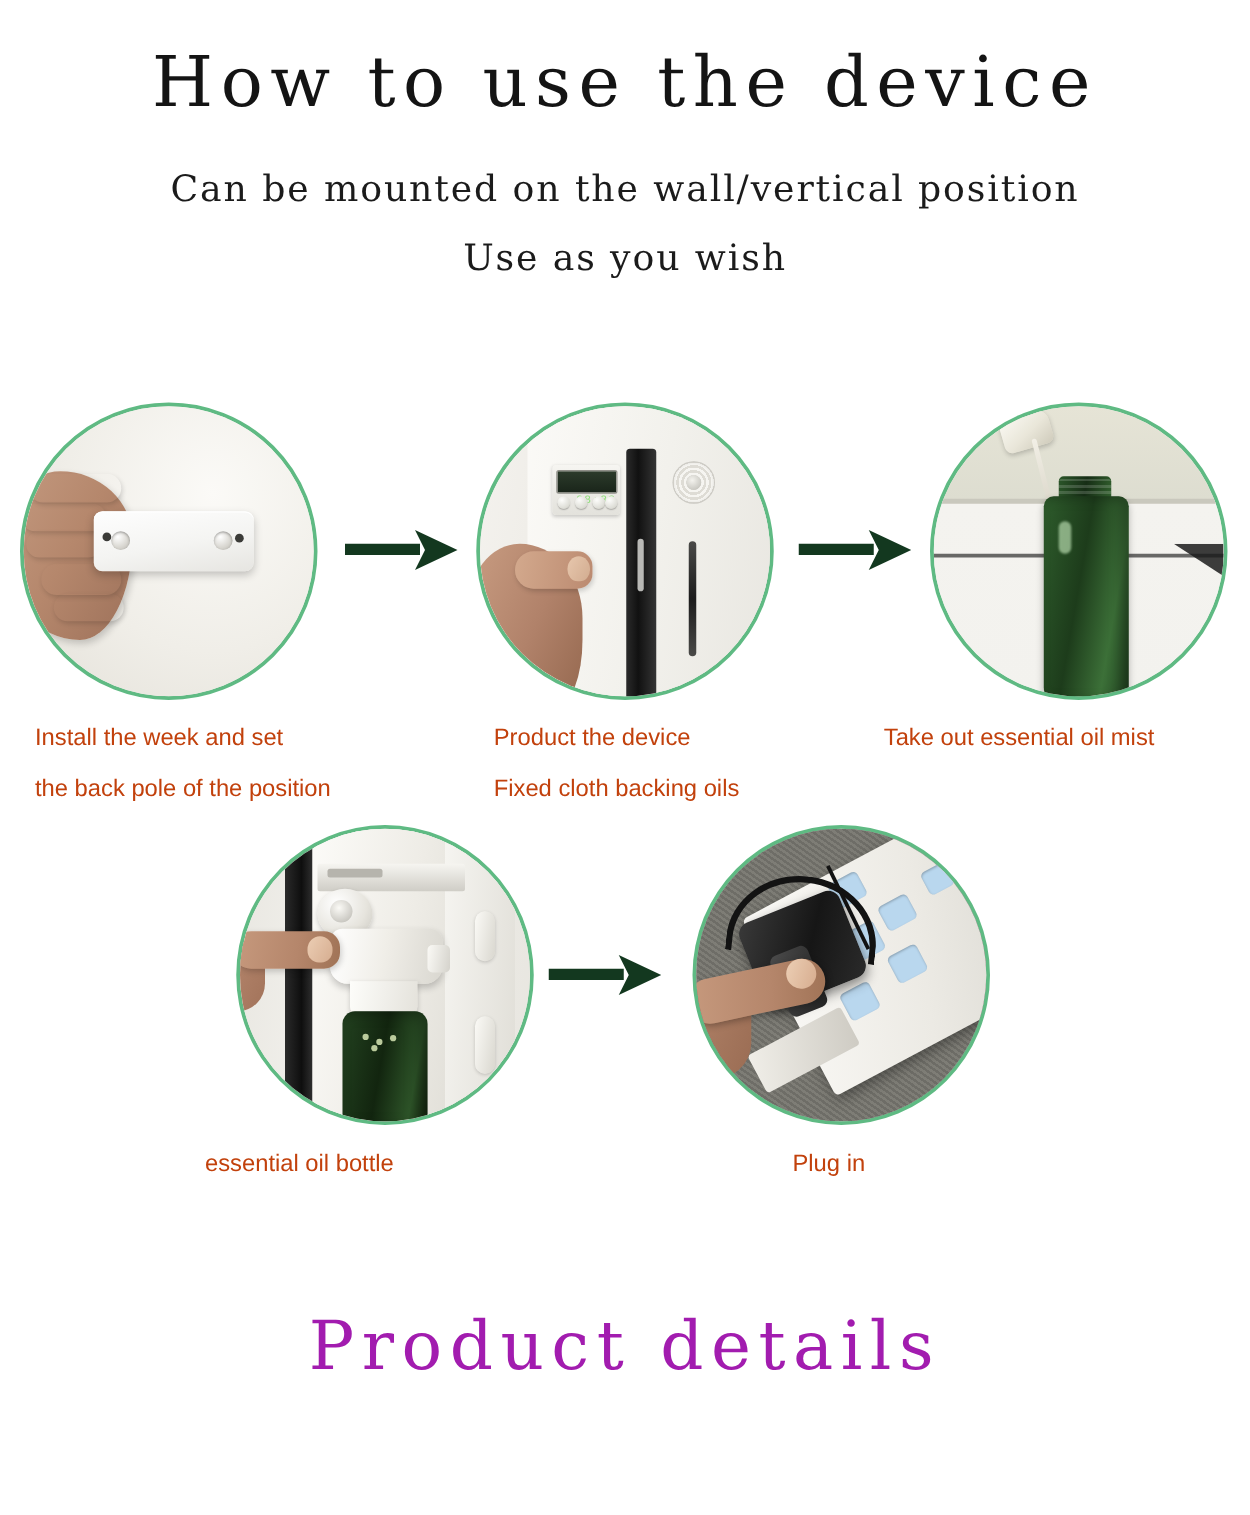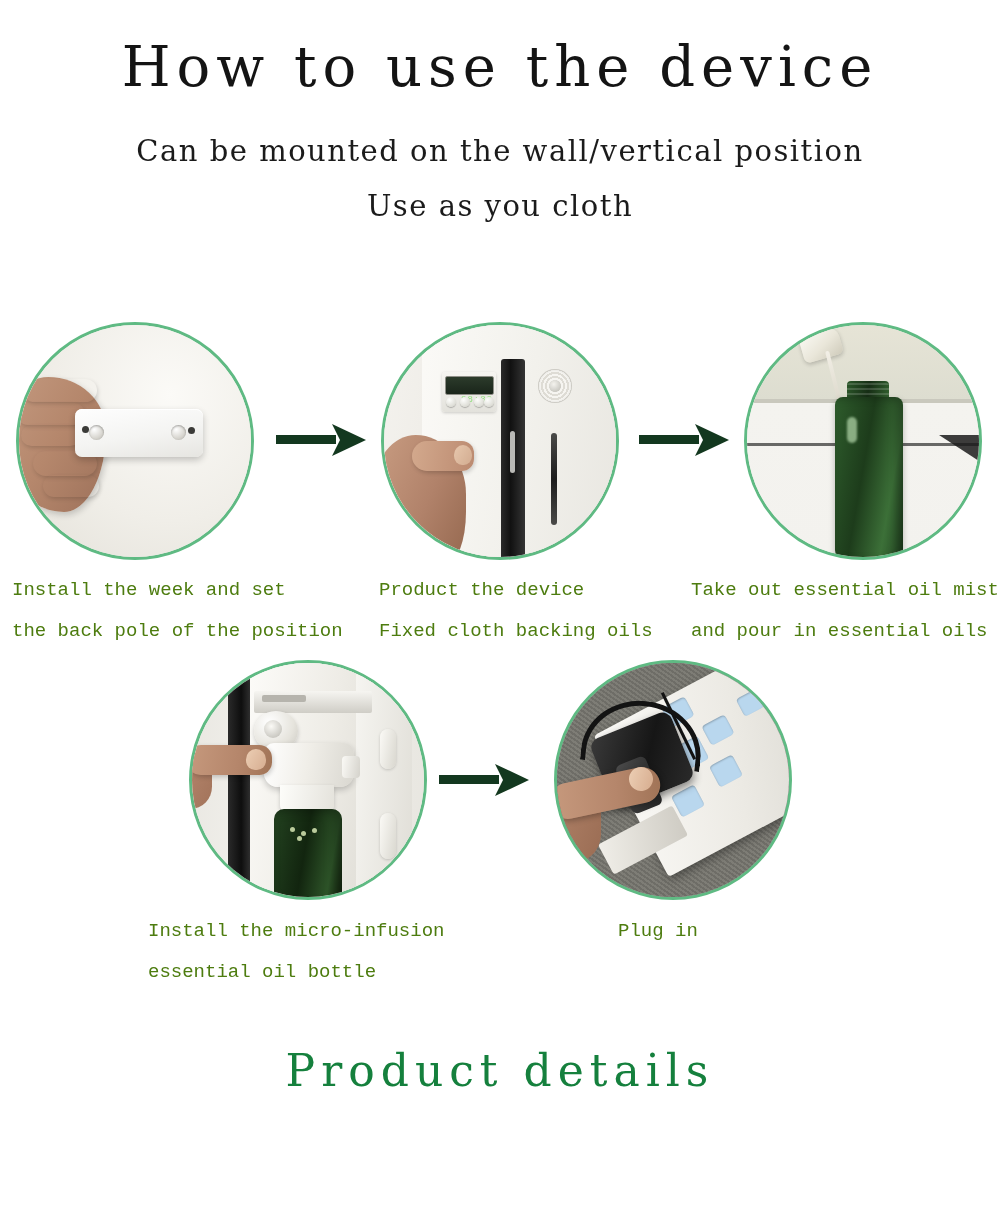--- a/index.html
+++ b/index.html
@@ -48,24 +48,24 @@
     font-size: 29px;
     letter-spacing: 1.5px;
     color: #1b1b1b;
     white-space: nowrap;
   }
   .footer-title {
     position: absolute;
     left: 0; right: 0;
     top: 1045px;
     text-align: center;
-    font-size: 44px;
+    font-size: 54px;
     letter-spacing: 6px;
     font-weight: 400;
-    color: #15803d;
+    color: #a21caf;
     white-space: nowrap;
   }
 
   
   .photo-circle {
     position: absolute;
     border-radius: 50%;
     overflow: hidden;
     box-sizing: border-box;
     border: 3px solid #5fba83;
@@ -566,39 +566,40 @@
     width: 96px;
     height: 44px;
   }
   #arrow-1 { left: 274px; top: 418px; }
   #arrow-2 { left: 637px; top: 418px; }
   #arrow-3 { left: 437px; top: 758px; }
 
   
   .caption {
     position: absolute;
-    font-family: Liberation Mono, monospace;
+    font-family: Liberation Sans, sans-serif;
     font-size: 19px;
     line-height: 41px;
-    color: #4d7c0f;
+    color: #c2410c;
     white-space: nowrap;
+    margin-left: 16px;
   }
   .caption .line { display: block; }
   #caption-1 { left: 12px;  top: 570px; }
   #caption-2 { left: 379px; top: 570px; }
   #caption-3 { left: 691px; top: 570px; }
   #caption-4 { left: 148px; top: 911px; }
   #caption-5 { left: 618px; top: 911px; }
 </style>
 </head>
 <body>
 
 <div class="page-title">How to use the device</div>
 <div class="subtitle-1">Can be mounted on the wall/vertical position</div>
-<div class="subtitle-2">Use as you cloth</div>
+<div class="subtitle-2">Use as you wish</div>
 
 <div class="photo-circle" id="circle-1">
   <div class="photo-inner">
     <div class="p1-wall"></div>
     <div class="p1-hand"></div>
     <div class="p1-finger p1-f1"></div>
     <div class="p1-finger p1-f2"></div>
     <div class="p1-finger p1-f3"></div>
     <div class="p1-finger p1-f4"></div>
     <div class="p1-finger p1-f5"></div>
@@ -722,25 +723,23 @@
   <span class="line">the back pole of the position</span>
 </div>
 
 <div class="caption" id="caption-2">
   <span class="line">Product the device</span>
   <span class="line">Fixed cloth backing oils</span>
 </div>
 
 <div class="caption" id="caption-3">
   <span class="line">Take out essential oil mist</span>
-  <span class="line">and pour in essential oils</span>
 </div>
 
 <div class="caption" id="caption-4">
-  <span class="line">Install the micro-infusion</span>
   <span class="line">essential oil bottle</span>
 </div>
 
 <div class="caption" id="caption-5">
   <span class="line">Plug in</span>
 </div>
 
 <div class="footer-title">Product details</div>
 
 </body></html>

